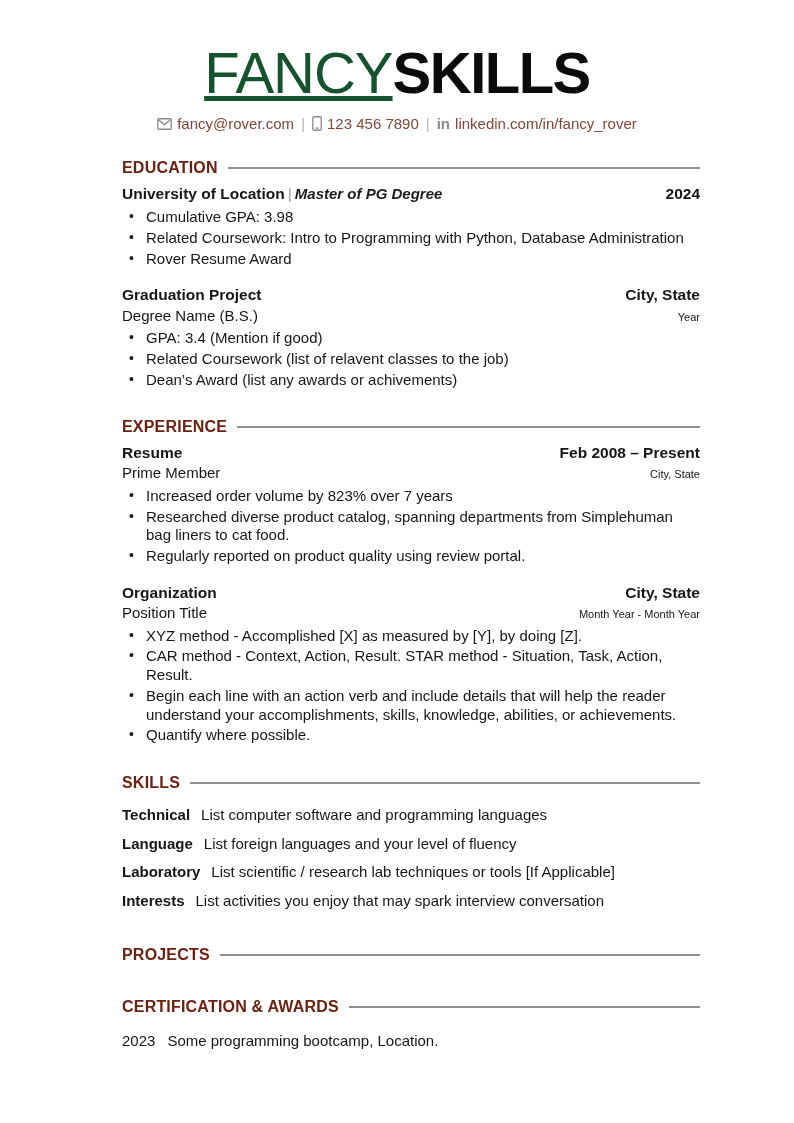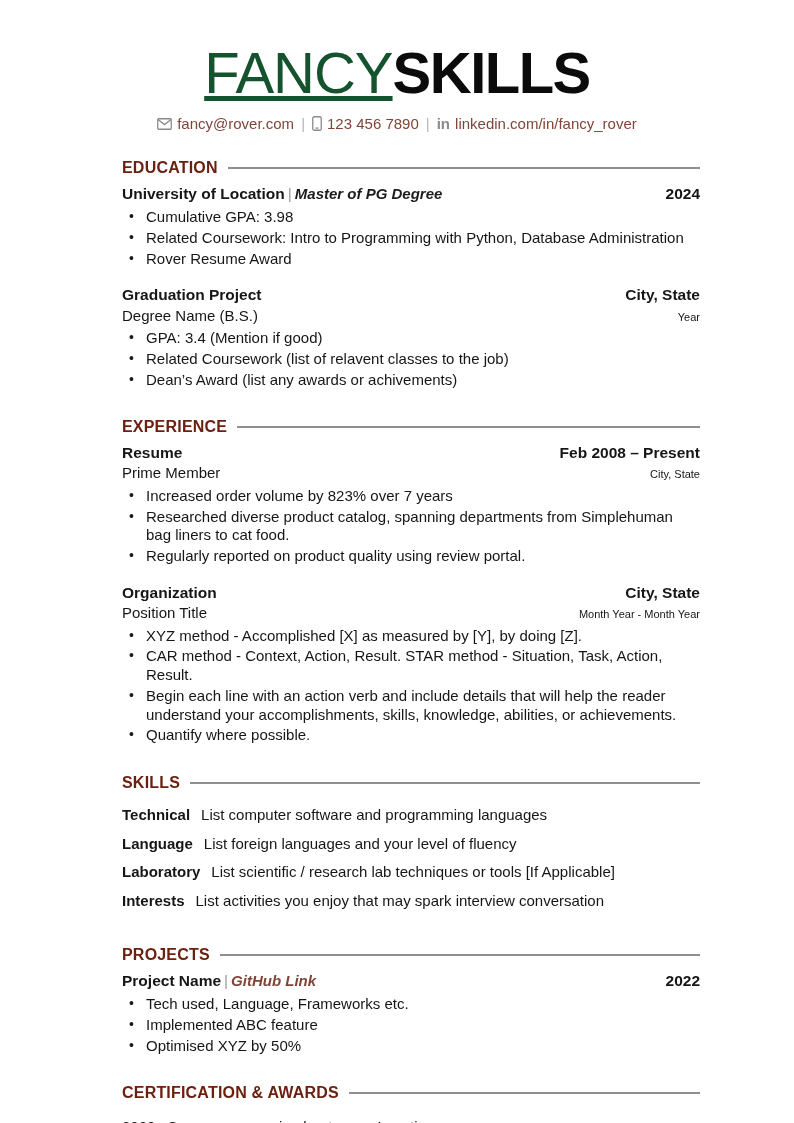--- a/index.html
+++ b/index.html
@@ -186,31 +186,20 @@
       <div class="skill-row"><span class="skill-label">Laboratory</span><span>List scientific / research lab techniques or tools [If Applicable]</span></div>
       <div class="skill-row"><span class="skill-label">Interests</span><span>List activities you enjoy that may spark interview conversation</span></div>
     </div>
   </section>
 
   <section class="section">
     <div class="sec-head">
       <span class="sec-title">PROJECTS</span>
       <span class="sec-rule"></span>
     </div>
-    <div class="entry">
-      <div class="row">
-        <div class="left org"><span>Project Name</span><span class="pipe">|</span><a href="#" class="link-italic">GitHub Link</a></div>
-        <div class="right date-strong">2022</div>
-      </div>
-      <ul class="bullets">
-        <li>Tech used, Language, Frameworks etc.</li>
-        <li>Implemented ABC feature</li>
-        <li>Optimised XYZ by 50%</li>
-      </ul>
-    </div>
   </section>
 
   <section class="section">
     <div class="sec-head">
       <span class="sec-title">CERTIFICATION &amp; AWARDS</span>
       <span class="sec-rule"></span>
     </div>
     <div class="cert-rows">
       <div class="cert-row">
           <span class="cert-year">2023</span>

